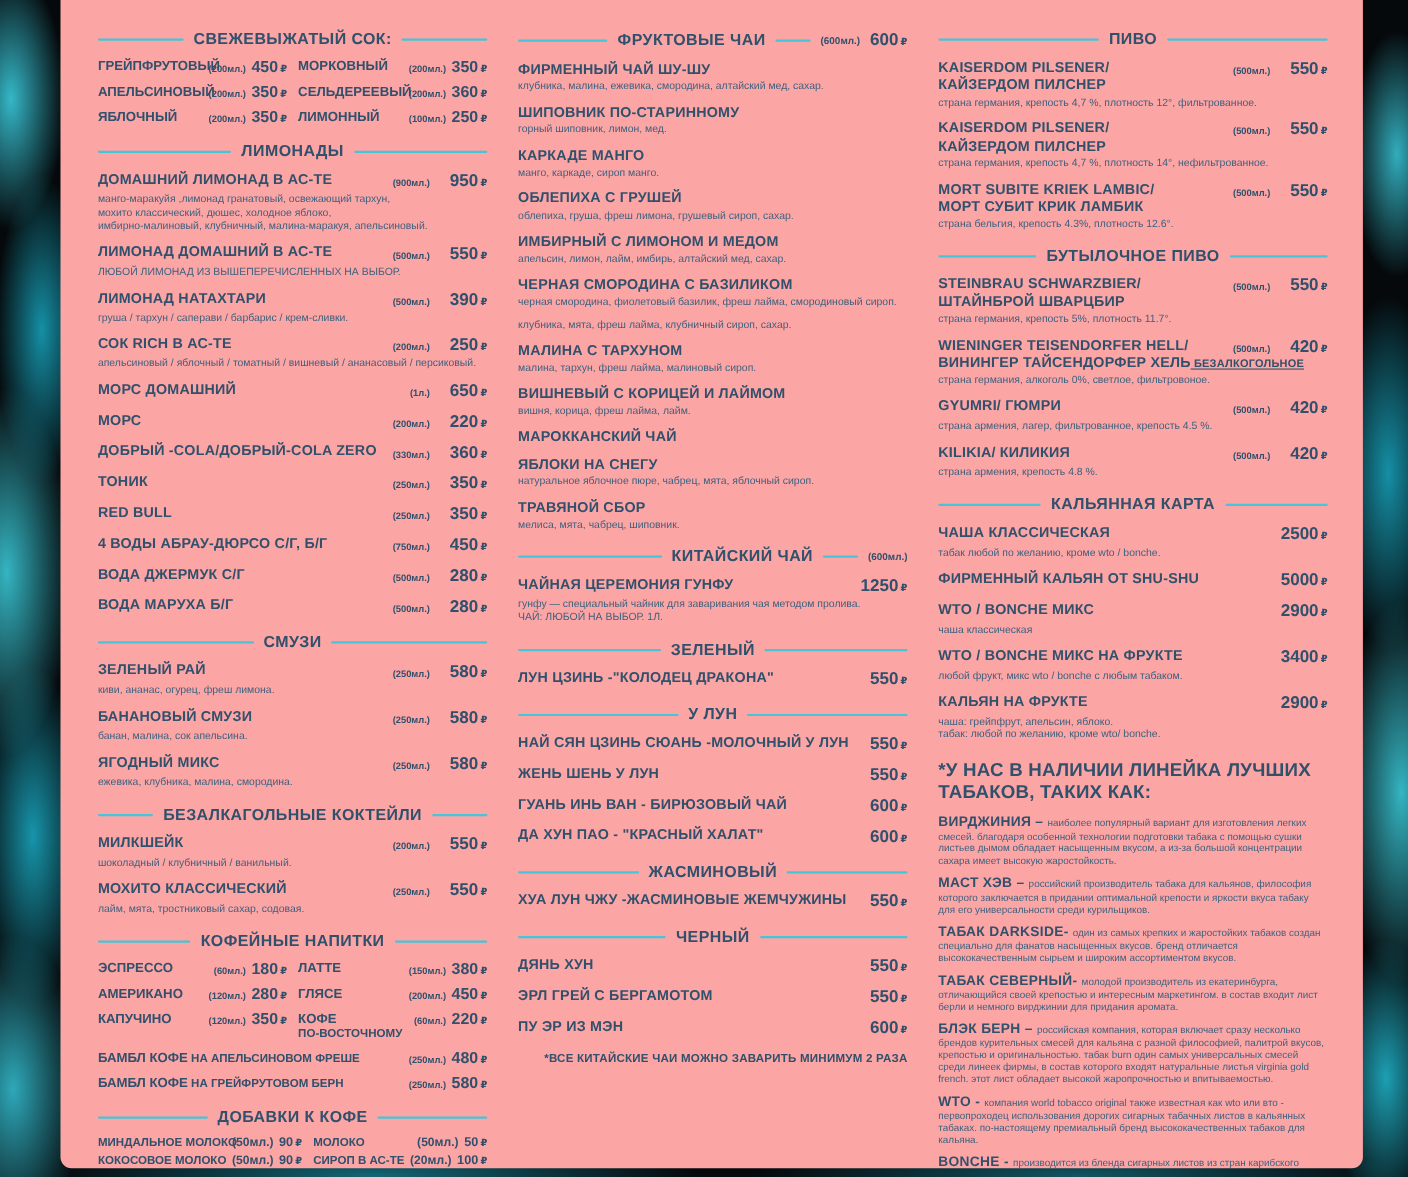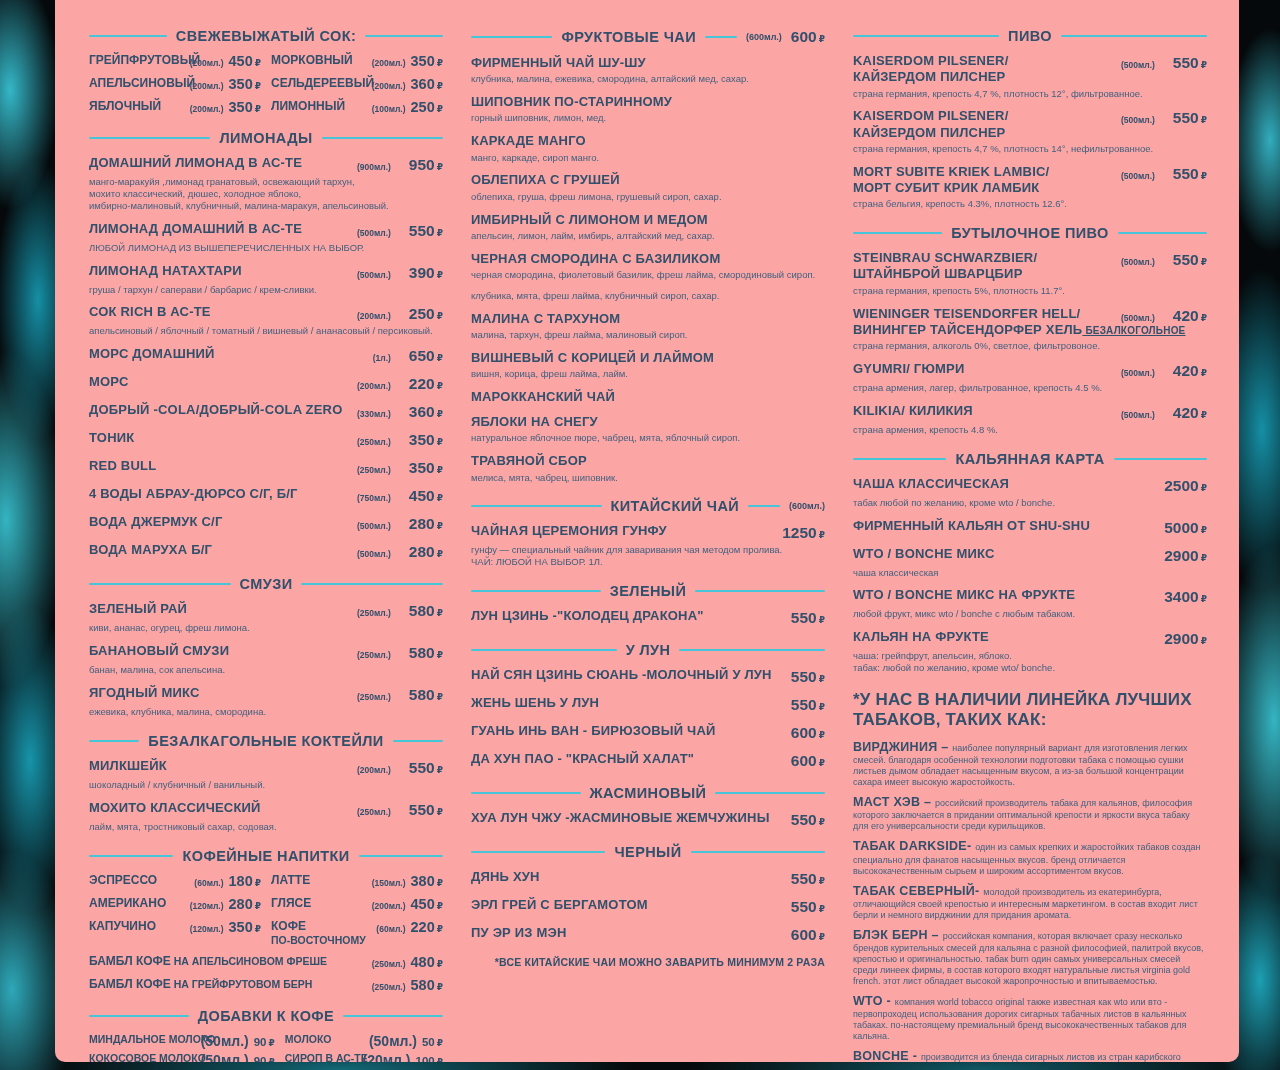--- a/index.html
+++ b/index.html
@@ -55,21 +55,21 @@
   .cell .gnames{min-width:0;}
   .cell .gname{font-weight:bold;font-size:12px;color:#30506c;letter-spacing:0;line-height:1.3;white-space:nowrap;}
   .cell .gname .name-small{font-size:10.5px;}
   .cell .gname2{font-weight:bold;font-size:10.5px;color:#30506c;line-height:1.2;white-space:nowrap;}
   .cell.wide{grid-column:1 / -1;}
   .gright{display:flex;gap:5px;align-items:baseline;margin-left:auto;flex:0 0 auto;}
   .gright .price{font-size:14.5px;}
   .small-grid{row-gap:3px;grid-template-columns:1.08fr .92fr;}
   .small-grid .gname{font-size:10.5px;}
   .small-grid .gright .price{font-size:11.5px;}
-  .small-grid .vol{font-size:14px;margin-left:20px;}
+  .small-grid .vol{font-size:11px;margin-left:20px;}
 
   .footnote{text-align:right;font-size:10.5px;font-weight:bold;color:#30506c;margin:12px 0 6px;letter-spacing:.2px;}
 
   .tob-intro{font-weight:bold;font-size:17px;color:#30506c;margin:16px 0 10px;letter-spacing:.2px;}
   p.tob{font-size:9px;color:#3e617f;line-height:1.22;margin:0 0 7px;}
   .tob-lead{font-weight:bold;font-size:12.5px;color:#30506c;letter-spacing:.3px;}
 </style>
 </head>
 <body>
 

